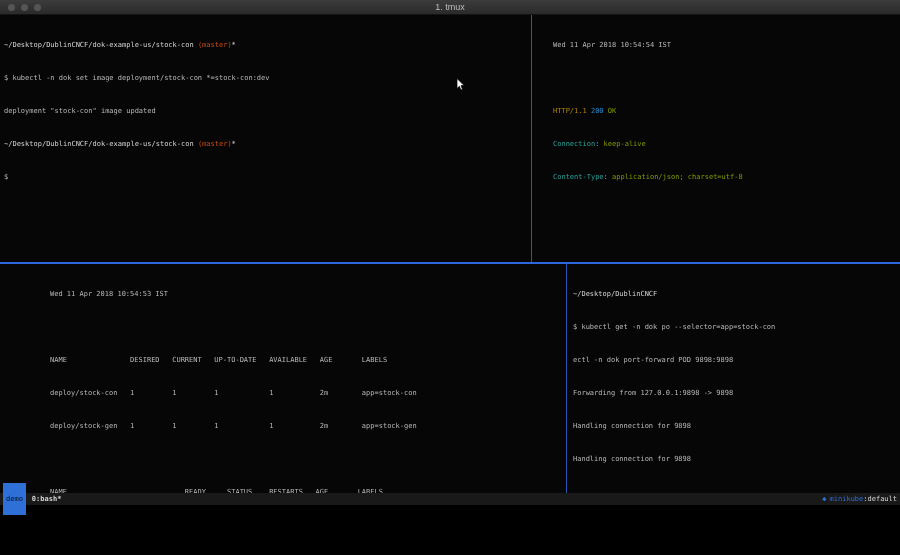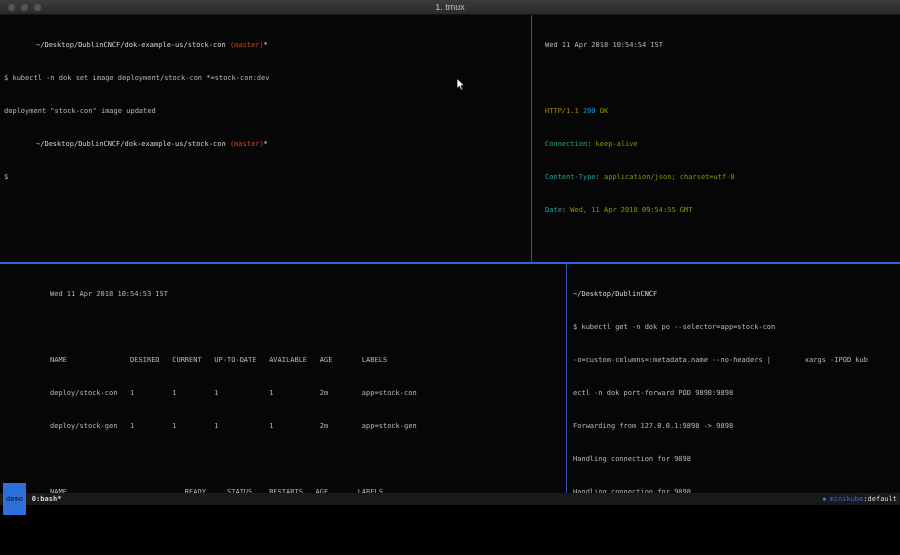--- a/index.html
+++ b/index.html
@@ -24,31 +24,31 @@
     position:absolute; left:0; top:15px; width:900px; height:478px;
     background:#060606;
   }
   .pane {
     position:absolute; font-size:7px; line-height:11px; color:#b9b9b9;
     white-space:pre; overflow:hidden;
   }
   .line { min-height:11px; white-space:pre; }
 
   #pane-tl { left:0;   top:0;   width:531px; height:247px; padding:3px 0 0 4px; }
-  #pane-tr { left:533px;top:0;  width:367px; height:247px; padding:3px 0 0 12px; }
+  #pane-tr { left:533px;top:0;  width:367px; height:247px; padding:3px 0 0 20px; }
   #pane-bl { left:16px;   top:249px;width:566px; height:229px; padding:3px 0 0 34px; }
   #pane-br { left:568px;top:249px;width:332px; height:229px; padding:3px 0 0 5px; }
 
   .div-v { position:absolute; width:1px; background:#2a55b4; }
   #div-v-top    { left:531px; top:0;     height:247px; }
   #div-v-bottom { left:566px; top:249px; height:229px; }
   .div-h { position:absolute; left:0; top:247px; width:900px; height:2px; background:#2f66e0; }
 
   
-  .c-path   { color:#d6d6d6;margin-left:32px; }
+  .c-path   { color:#d6d6d6; }
   .c-branch { color:#cb4b16; }
   .c-star   { color:#d6d6d6; }
   .c-proto  { color:#b58900; }
   .c-status { color:#268bd2; }
   .c-reason { color:#859900; }
   .hname { color:#2aa198; }
   .hsep  { color:#9a9a9a; }
   .hval  { color:#859900; }
   .cwd   { color:#d6d6d6; }
 
@@ -88,21 +88,20 @@
     <div class="line"><span class="c-path">~/Desktop/DublinCNCF/dok-example-us/stock-con </span><span class="c-branch">(master)</span><span class="c-star">*</span></div>
     <div class="line">$</div>
   </div>
 
   <div class="pane" id="pane-tr">
     <div class="line">Wed 11 Apr 2018 10:54:54 IST</div>
     <div class="line"></div>
     <div class="line"><span class="c-proto">HTTP/1.1 </span><span class="c-status">200 </span><span class="c-reason">OK</span></div>
     <div class="line"><span class="hname">Connection</span><span class="hsep">: </span><span class="hval">keep-alive</span></div>
     <div class="line"><span class="hname">Content-Type</span><span class="hsep">: </span><span class="hval">application/json; charset=utf-8</span></div>
-    <div class="line"><span class="hname">Date</span><span class="hsep">: </span><span class="hval">Wed, 11 Apr 2018 09:54:55 GMT</span></div>
     
     
     
     
     
     
     
     
     
     
@@ -120,21 +119,20 @@
     
     
     
     
     
   </div>
 
   <div class="pane" id="pane-br">
     <div class="line cwd">~/Desktop/DublinCNCF</div>
     <div class="line">$ kubectl get -n dok po --selector=app=stock-con</div>
-    <div class="line">-o=custom-columns=:metadata.name --no-headers |        xargs -IPOD kub</div>
     <div class="line">ectl -n dok port-forward POD 9898:9898</div>
     <div class="line">Forwarding from 127.0.0.1:9898 -&gt; 9898</div>
     <div class="line">Handling connection for 9898</div>
     <div class="line">Handling connection for 9898</div>
     
   </div>
 
   <div class="div-v" id="div-v-top"></div>
   <div class="div-h"></div>
   <div class="div-v" id="div-v-bottom"></div>

